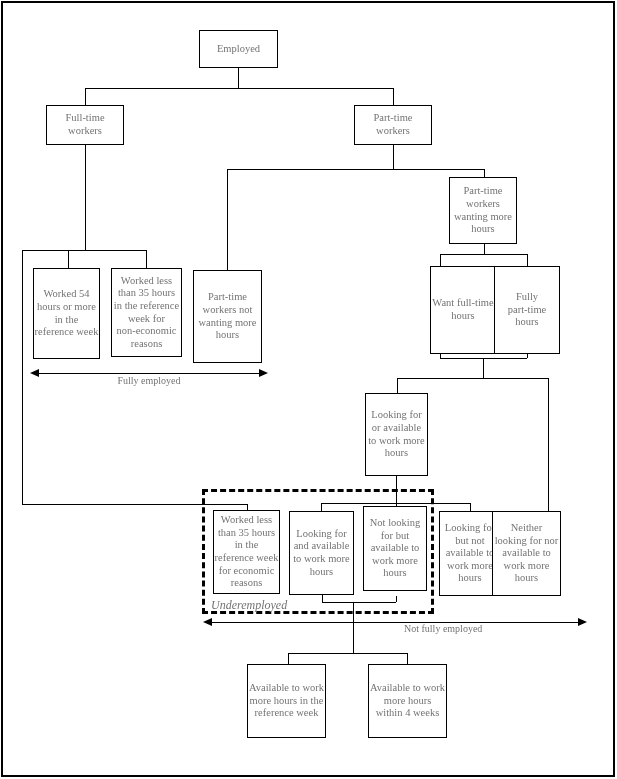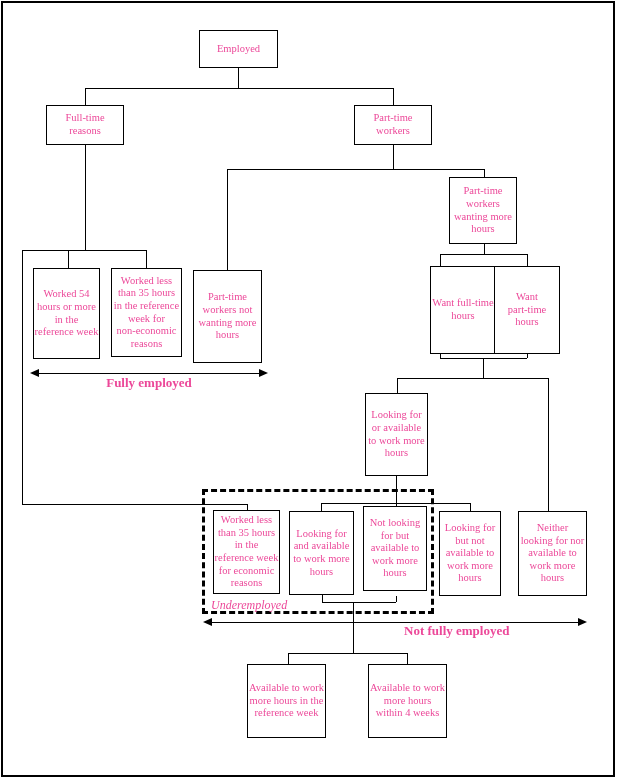--- a/index.html
+++ b/index.html
@@ -1,21 +1,21 @@
 <!DOCTYPE html>
 <html><head>
 <meta charset="utf-8">
 <style>
   html,body { margin:0; padding:0; background:#ffffff; }
   #canvas {
     position:relative;
     width:617px; height:779px;
     background:#ffffff;
     font-family:"Liberation Serif", serif;
-    color:#ec4899;
+    color:#737373;
     overflow:hidden;
   }
   .outer-border {
     position:absolute; left:1px; top:1px; width:614px; height:776px;
     border:2px solid #000; box-sizing:border-box;
   }
   .node {
     position:absolute;
     border:1px solid #000;
     box-sizing:border-box;
@@ -27,21 +27,21 @@
   }
   .hl { position:absolute; height:1px; background:#000; }
   .vl { position:absolute; width:1px; background:#000; }
   .dashed-rect {
     position:absolute;
     border:3px dashed #000;
     box-sizing:border-box;
   }
   .lbl-bold {
     position:absolute;
-    font-weight:bold; font-size:13px;
+    font-weight:normal; font-size:10px;
     text-align:center; white-space:nowrap;
   }
   .lbl-italic {
     position:absolute;
     font-style:italic; font-size:12px;
     white-space:nowrap;
   }
   .ah { position:absolute; width:0; height:0; }
   .ah-l { border-top:4px solid transparent; border-bottom:4px solid transparent; border-right:9px solid #000; }
   .ah-r { border-top:4px solid transparent; border-bottom:4px solid transparent; border-left:9px solid #000; }
@@ -54,21 +54,21 @@
   <div class="outer-border"></div>
 
   <div class="node" style="left:199px;top:30px;width:79px;height:38px">Employed</div>
 
   <div class="vl" style="left:238px;top:68px;height:20px"></div>
   <div class="hl" style="left:85px;top:88px;width:308px"></div>
   <div class="vl" style="left:85px;top:88px;height:17px"></div>
   <div class="vl" style="left:393px;top:88px;height:17px"></div>
 
   <div class="node" style="left:46px;top:105px;width:78px;height:40px">Full-time
-reasons</div>
+workers</div>
   <div class="node" style="left:354px;top:105px;width:78px;height:40px">Part-time
 workers</div>
 
   <div class="vl" style="left:85px;top:145px;height:105px"></div>
   <div class="hl" style="left:22px;top:250px;width:124px"></div>
   <div class="vl" style="left:22px;top:250px;height:254px"></div>
   <div class="vl" style="left:68px;top:250px;height:18px"></div>
   <div class="vl" style="left:146px;top:250px;height:18px"></div>
 
   <div class="vl" style="left:393px;top:145px;height:24px"></div>
@@ -96,21 +96,21 @@
 wanting more
 hours</div>
 
   <div class="vl" style="left:484px;top:244px;height:10px"></div>
   <div class="hl" style="left:440px;top:254px;width:87px"></div>
   <div class="vl" style="left:440px;top:254px;height:12px"></div>
   <div class="vl" style="left:527px;top:254px;height:12px"></div>
 
   <div class="node" style="left:430px;top:266px;width:66px;height:88px">Want full-time
 hours</div>
-  <div class="node" style="left:494px;top:266px;width:66px;height:88px">Want
+  <div class="node" style="left:494px;top:266px;width:66px;height:88px">Fully
 part-time
 hours</div>
 
   <div class="hl" style="left:36px;top:373px;width:226px"></div>
   <div class="ah ah-l" style="left:30px;top:369px"></div>
   <div class="ah ah-r" style="left:259px;top:369px"></div>
   <div class="lbl-bold" style="left:30px;top:375px;width:238px">Fully employed</div>
 
   <div class="vl" style="left:440px;top:354px;height:4px"></div>
   <div class="vl" style="left:527px;top:354px;height:4px"></div>
@@ -148,21 +148,21 @@
   <div class="node" style="left:363px;top:506px;width:64px;height:85px">Not looking
 for but
 available to
 work more
 hours</div>
   <div class="node" style="left:439px;top:511px;width:62px;height:85px">Looking for
 but not
 available to
 work more
 hours</div>
-  <div class="node" style="left:518px;top:511px;width:69px;height:85px">Neither
+  <div class="node" style="left:492px;top:511px;width:69px;height:85px">Neither
 looking for nor
 available to
 work more
 hours</div>
 
   <div class="lbl-italic" style="left:211px;top:598px">Underemployed</div>
 
   <div class="hl" style="left:209px;top:622px;width:371px"></div>
   <div class="ah ah-l" style="left:203px;top:618px"></div>
   <div class="ah ah-r" style="left:578px;top:618px"></div>

